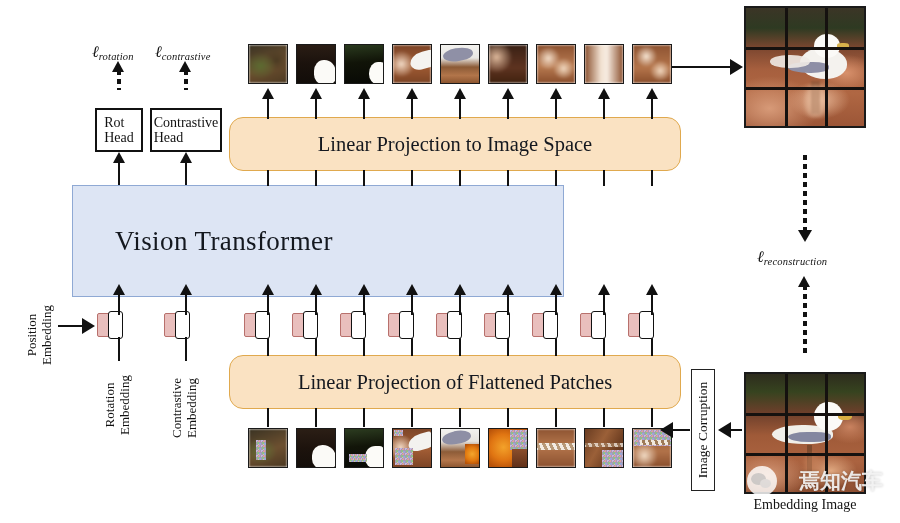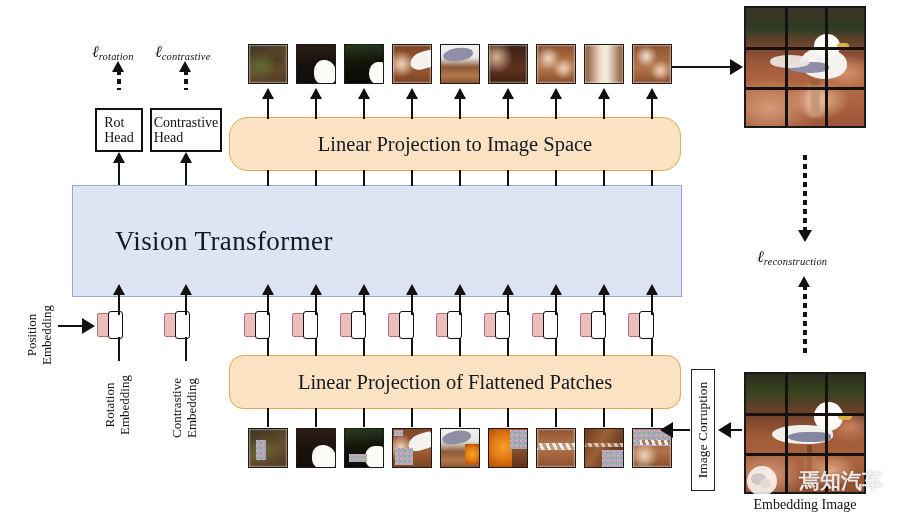--- a/index.html
+++ b/index.html
@@ -6,31 +6,31 @@
   body{
     width:900px;height:523px;background:#ffffff;overflow:hidden;
     font-family:"Liberation Serif", serif;
     position:relative;
   }
   #stage{position:absolute;left:0;top:0;width:900px;height:523px;}
   .abs{position:absolute;}
 
   
   .vit-box{
-    left:72px;top:185px;width:610px;height:112px;
+    left:72px;top:185px;width:492px;height:112px;
     background:#dde5f4;border:1.6px solid #8fa9d4;
     display:flex;align-items:center;padding-left:42px;box-sizing:border-box;
   }
   .vit-label{font-size:27px;color:#14181f;letter-spacing:.4px;}
 
   .proj-box{
     background:#fae2c2;border:1.6px solid #e0a94e;border-radius:14px;
     display:flex;align-items:center;justify-content:center;box-sizing:border-box;
   }
-  .proj-top{left:229px;top:117px;width:452px;height:54px;border-radius:19px;}
+  .proj-top{left:229px;top:117px;width:452px;height:54px;}
   .proj-bot{left:229px;top:355px;width:452px;height:54px;}
   .proj-label{font-size:20.5px;color:#14181f;}
 
   .head-box{
     background:#ffffff;border:2px solid #111111;box-sizing:border-box;
     display:flex;align-items:center;justify-content:center;text-align:left;
     font-size:14px;line-height:1.08;color:#111;
   }
   .rot-head{left:95px;top:108px;width:48px;height:44px;}
   .con-head{left:150px;top:108px;width:72px;height:44px;}

